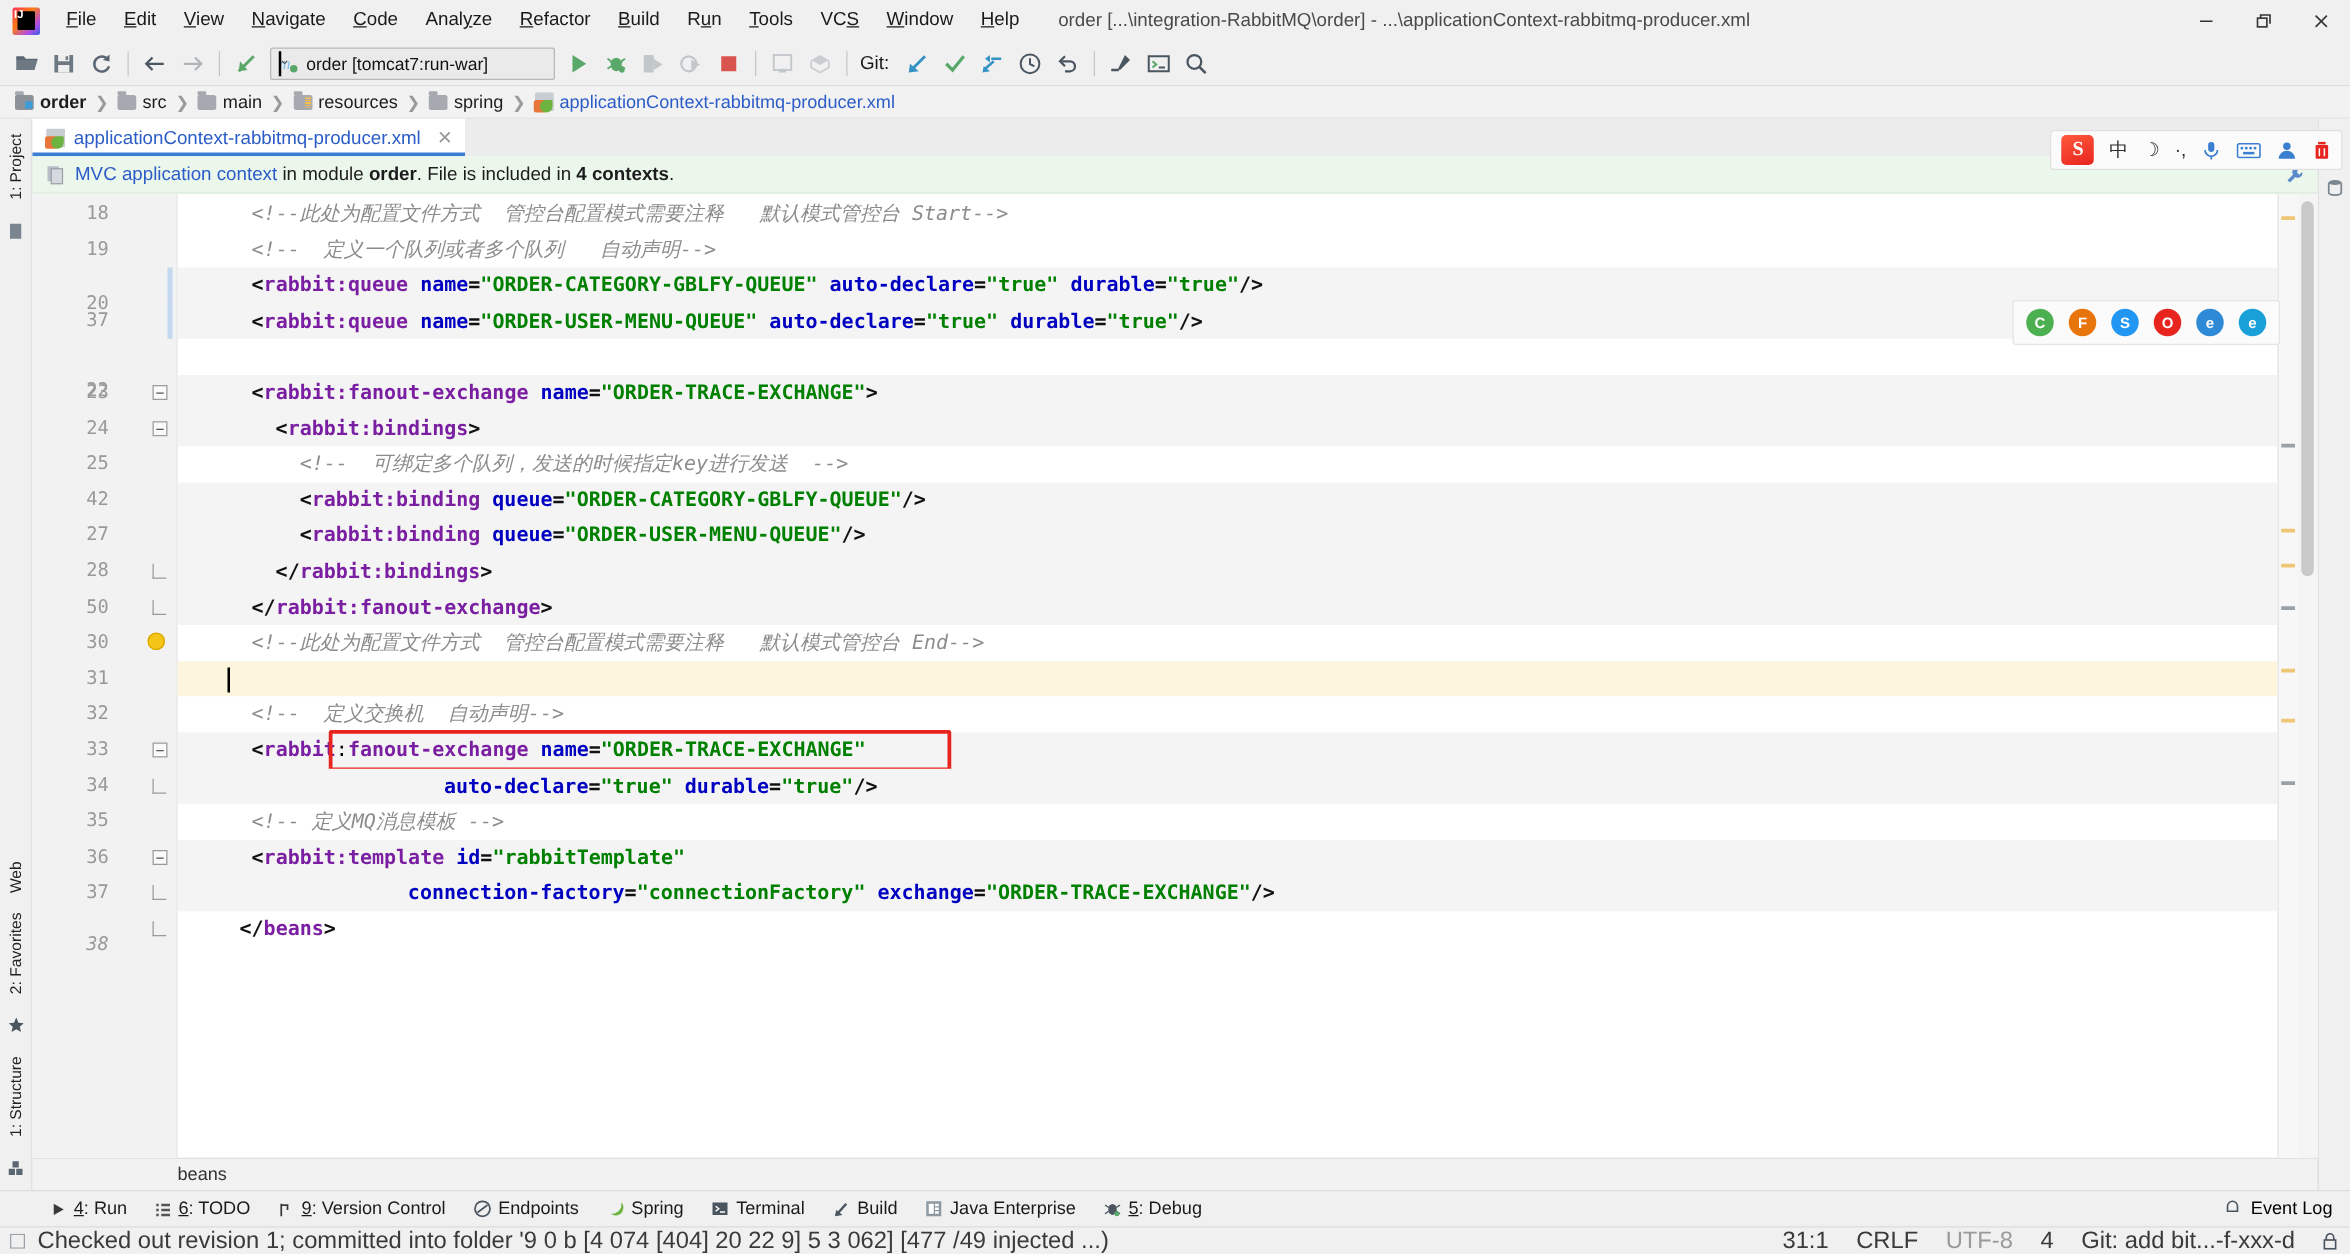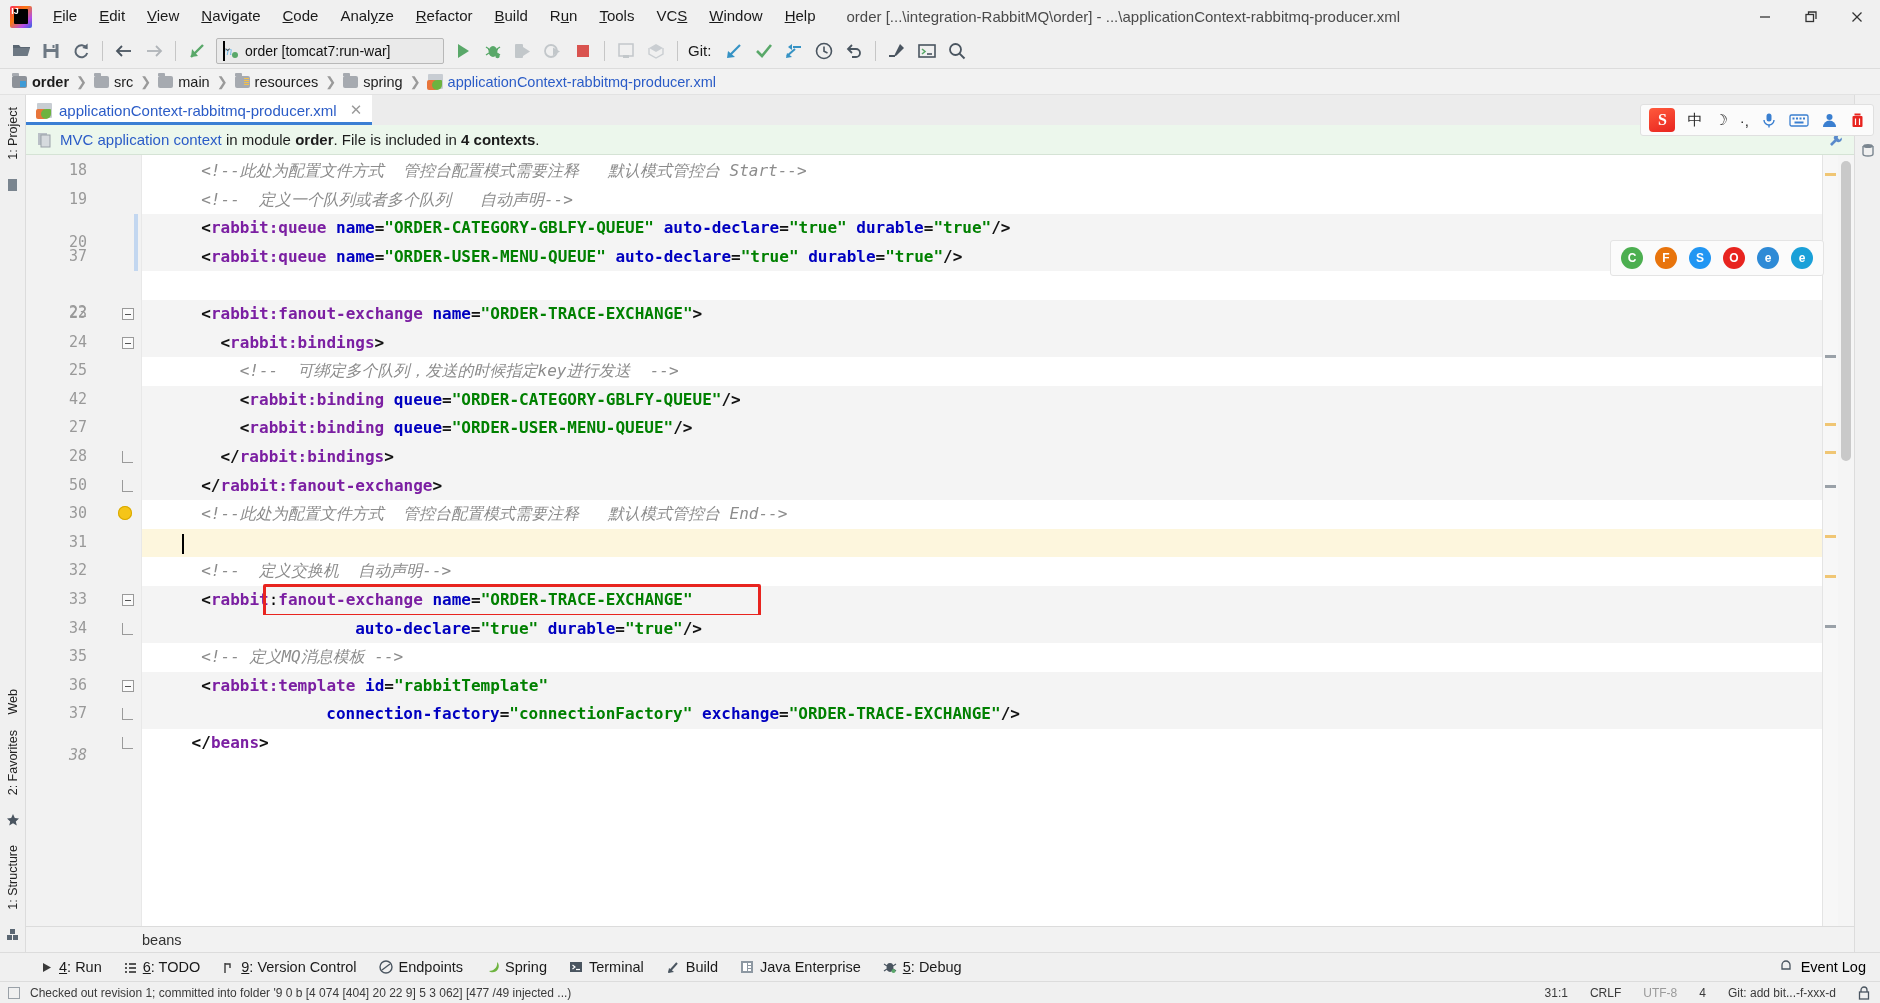--- a/index.html
+++ b/index.html
@@ -183,21 +183,21 @@
     height: 29px; background:#f0f0f0; border-top:1px solid #dcdcdc;
     display:flex; align-items:center; flex:0 0 29px; padding-left:30px; gap:2px;
   }
   .twitem { display:flex; align-items:center; gap:6px; padding: 3px 10px; font-size:14.5px; color:#1a1a1a; }
   .twitem u { text-decoration: underline; }
   .twright { margin-left:auto; display:flex; align-items:center; gap:8px; padding-right:14px;text-align:right; }
 
   .statusbar {
     height: 22px; background:#f0f0f0; border-top:1px solid #dcdcdc;
     display:flex; align-items:center; flex:0 0 22px; padding: 0 10px 0 8px;
-    font-size:12px; color:#3a3a3a; gap:10px;
+    font-size:19px; color:#3a3a3a; gap:10px;
   }
   .statusbar .sright { margin-left:auto; display:flex; align-items:center; gap:22px; }
   .statusbar .dim { color:#9a9a9a; }
 
   
   .ime-bar {
     position:absolute; right:6px; top:104px; height:32px;
     display:flex; align-items:center; gap:12px; padding: 0 8px;
     background:#fbfbfb; border:1px solid #e0e0e0; border-radius:3px;
   }

